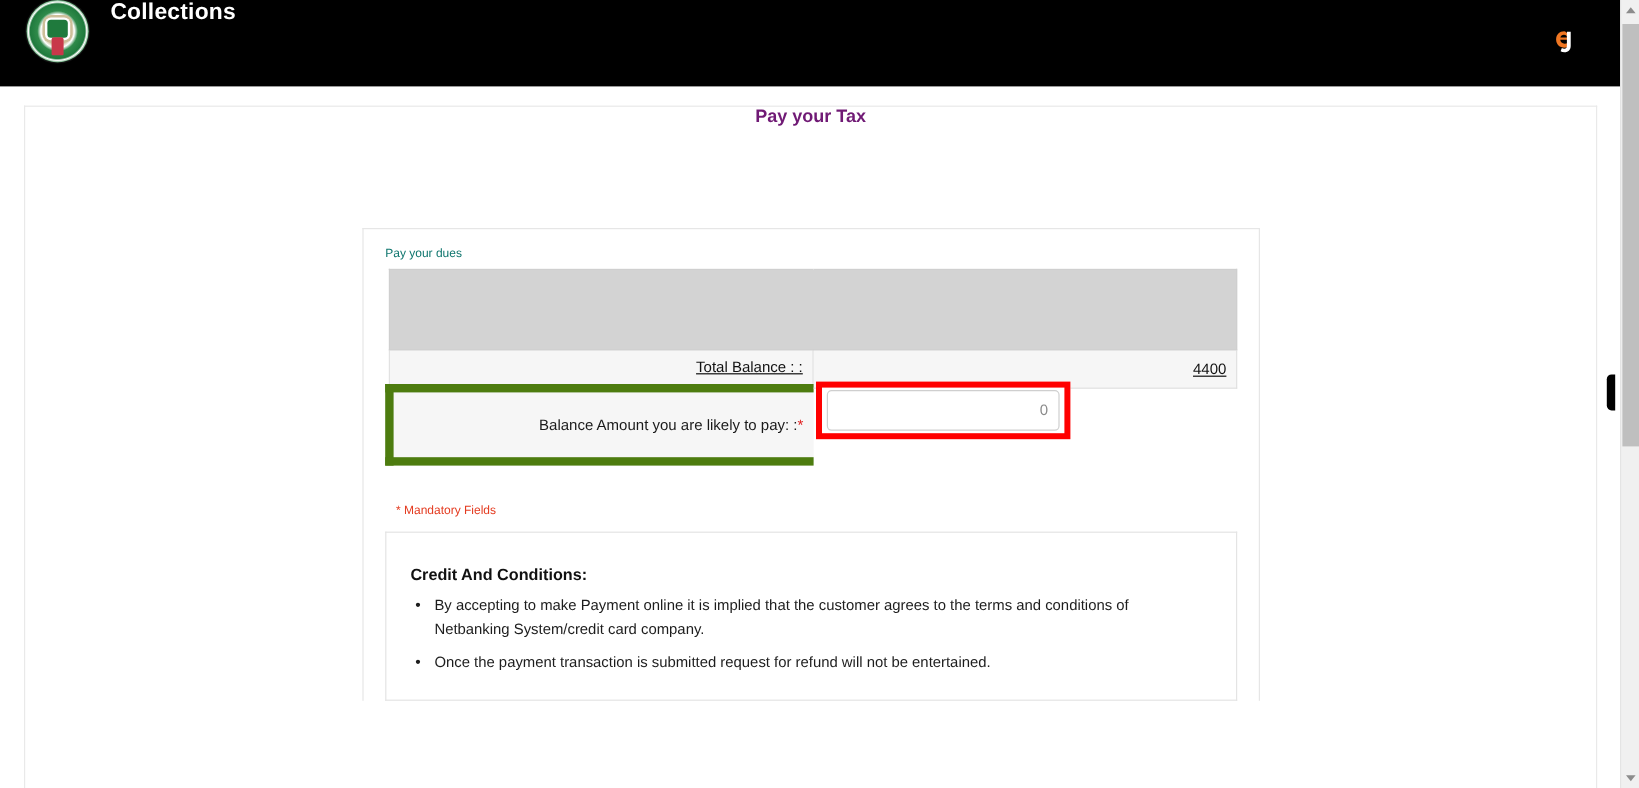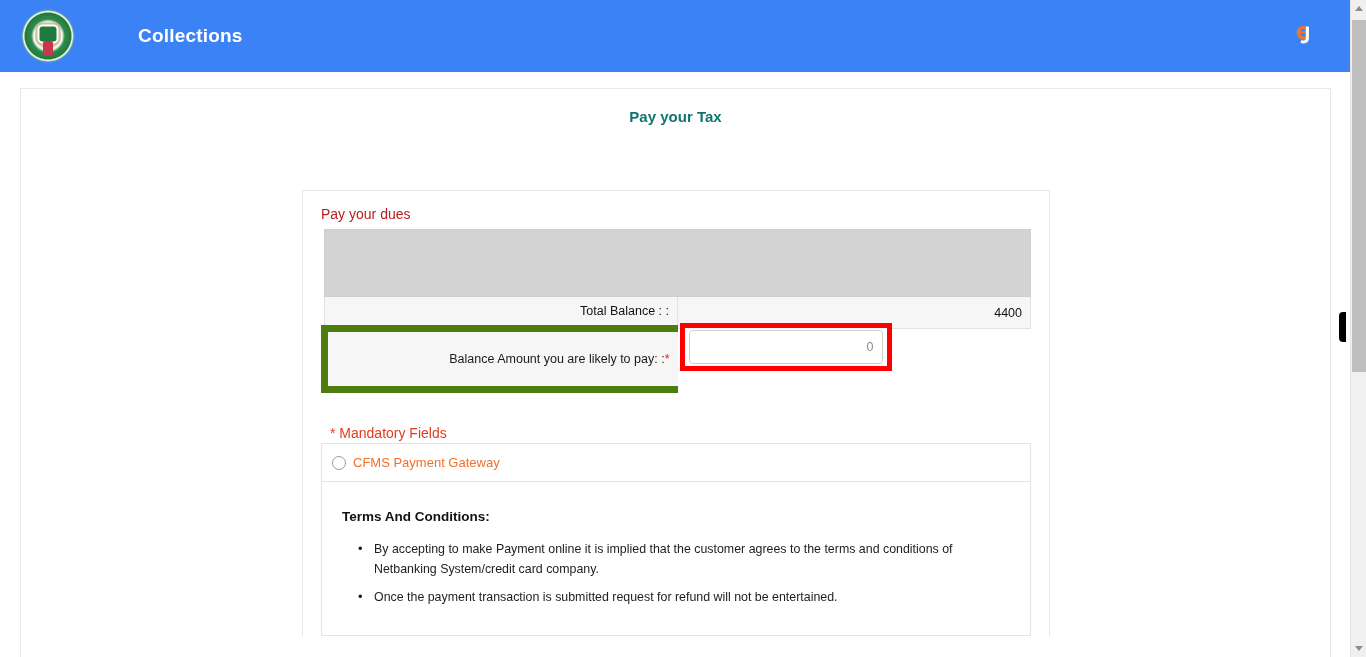--- a/index.html
+++ b/index.html
@@ -15,25 +15,23 @@
     color: #1a1a1a;
     position: relative;
   }
 
   
   .app-header {
     position: absolute;
     top: 0; left: 0;
     width: 1350px;
     height: 72px;
-    background: #3b82f6;
+    background: #000000;
     display: flex;
-    align-items: center;
-    box-sizing: border-box;
-    gap: 46px;
+    box-sizing: border-box;
   }
   .emblem {
     width: 52px;
     height: 52px;
     margin-left: 22px;
     border-radius: 50%;
     background: radial-gradient(circle at 50% 50%,
       #ffffff 0%, #f3efe2 22%,
       #cdbf9a 30%, #ffffff 38%,
       #2f8a4a 46%, #1f7a3d 62%,
@@ -84,61 +82,61 @@
     width: 1311px;
     height: 569px;
     background: #ffffff;
     border: 1px solid #e9e9e9;
     border-bottom: none;
     box-sizing: border-box;
     overflow: hidden;
   }
   .page-title {
     text-align: center;
-    color: #0f766e;
+    color: #701a75;
     font-size: 15px;
     font-weight: bold;
-    margin-top: 19px;
   }
 
   
   .form-panel {
     position: absolute;
     left: 281px;
     top: 101px;
     width: 748px;
     border: 1px solid #e6e6e6;
     border-bottom: none;
     box-sizing: border-box;
     padding: 12px 18px 0 18px;
     background: #ffffff;
   }
   .section-label {
-    font-size: 14px;
-    color: #b91c1c;
+    font-size: 10px;
+    color: #0f766e;
     margin: 3px 0 7px 0;
   }
 
   
   .dues-table {
     width: 100%;
     border-collapse: collapse;
     table-layout: fixed;
   }
   .dues-blank-block {
     height: 64px;
     background: #d3d3d3;
     border: 1px solid #cfcfcf;
   }
   .total-row td {
     border: 1px solid #e2e2e2;
     background: #f6f6f6;
     font-size: 12.5px;
     padding: 4px 8px;
     height: 20px;
+    text-decoration: underline;
   }
   .total-row td.label-cell {
     text-align: right;
     font-weight: normal;
     color: #111;
     border-right: none;
   }
   .total-row td.value-cell {
     text-align: right;
     width: 212px;
@@ -189,22 +187,22 @@
     font-size: 12.5px;
     font-family: "Liberation Sans", sans-serif;
     color: #8a8a8a;
     padding: 0 8px;
     background: #ffffff;
     outline: none;
   }
 
   .mandatory-note {
     color: #e43b20;
-    font-size: 14px;
-    margin: 32px 0 2px 9px;
+    font-size: 10px;
+    margin: 32px 0 12px 9px;
   }
   .pay-through-label {
     font-size: 12.5px;
     color: #2b2b2b;
     margin: 12px 0 8px 0;
   }
 
   
   .gateway-table {
     width: 100%;
@@ -240,21 +238,21 @@
   .terms-wrap {
     padding: 6px 10px 0 10px;
   }
   .terms-title {
     font-size: 13.5px;
     font-weight: bold;
     color: #111;
     margin: 10px 0 9px 0;
   }
   .terms-list {
-    margin: 16px;
+    margin: 4px;
     padding: 0;
     list-style: none;
   }
   .terms-list li {
     font-size: 12.4px;
     line-height: 19.5px;
     color: #1d1d1d;
     margin-bottom: 9px;
     padding-left: 16px;
     position: relative;
@@ -358,30 +356,22 @@
     </tbody>
       </table>
 
     <div class="mandatory-note">* Mandatory Fields</div>
 
 
     <table class="gateway-table">
       <tbody>
       <tr>
         <td>
-          <label class="gateway-option">
-            <span class="radio"></span>
-            <span class="gateway-link">CFMS Payment Gateway</span>
-          </label>
-        </td>
-      </tr>
-      <tr>
-        <td>
           <div class="terms-wrap">
-            <div class="terms-title">Terms And Conditions:</div>
+            <div class="terms-title">Credit And Conditions:</div>
             <ul class="terms-list">
               <li>By accepting to make Payment online it is implied that the customer agrees to the terms and conditions of Netbanking System/credit card company.</li>
               <li>Once the payment transaction is submitted request for refund will not be entertained.</li>
 
             </ul>
           </div>
         </td>
       </tr>
     </tbody>
       </table>

